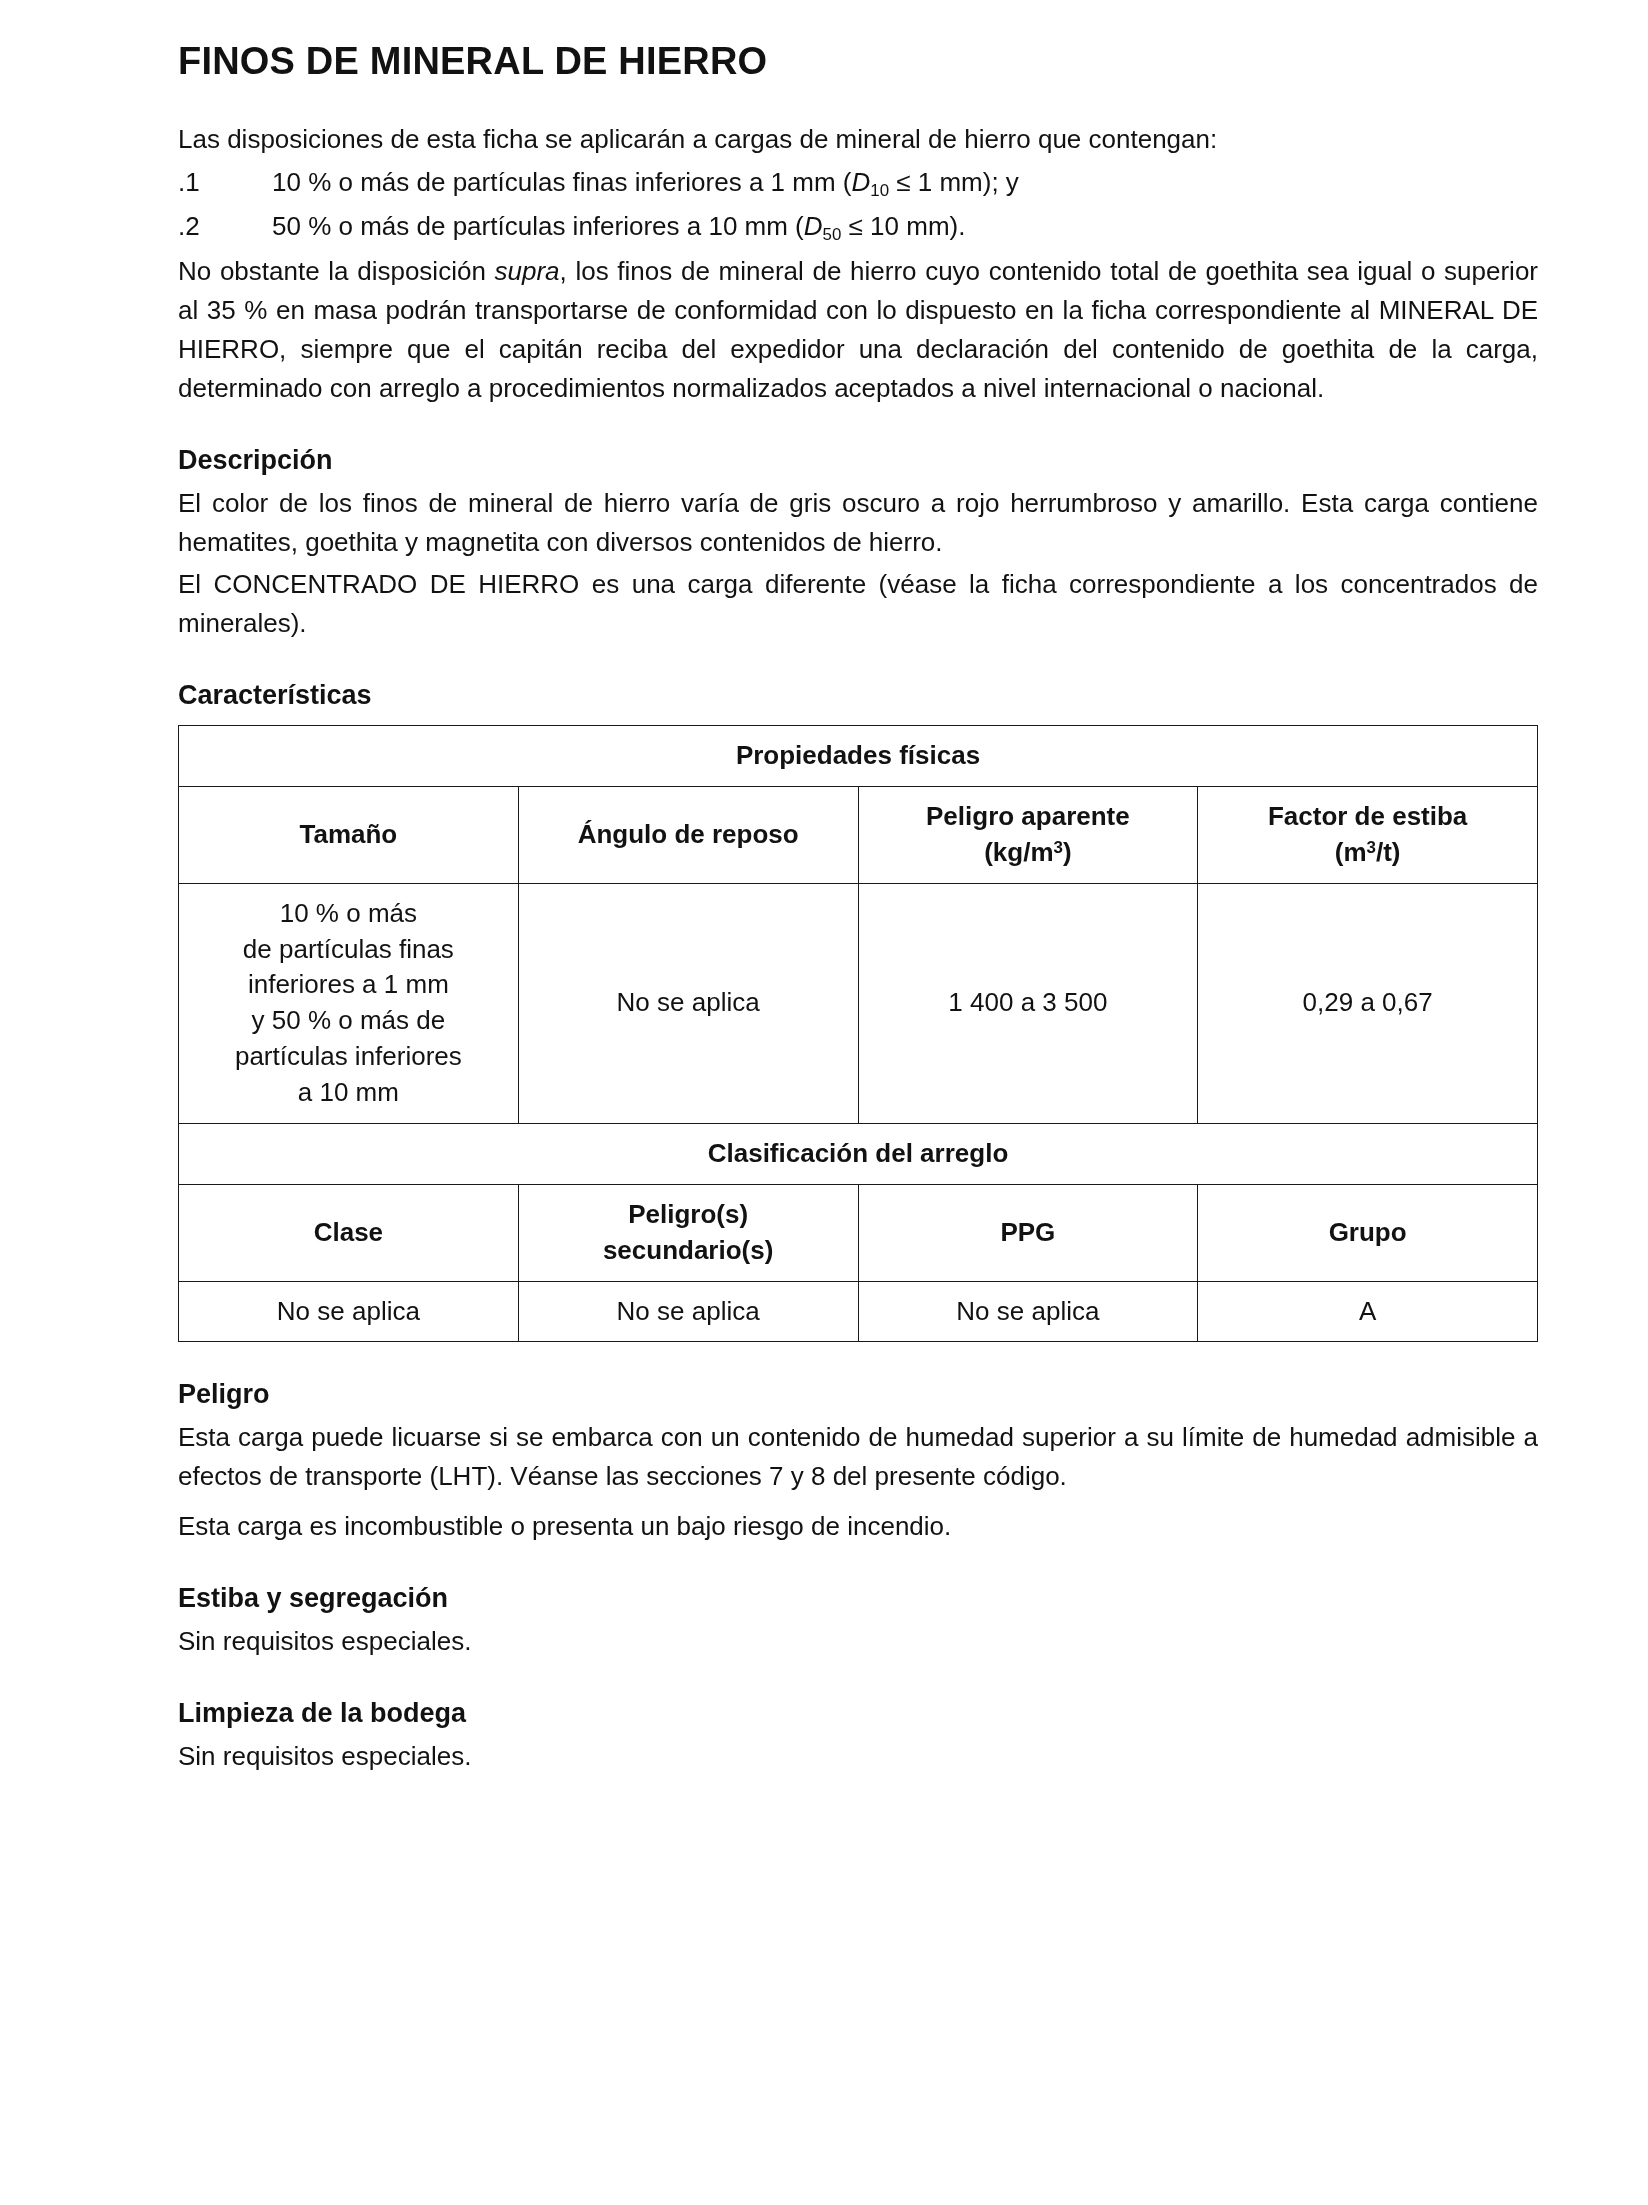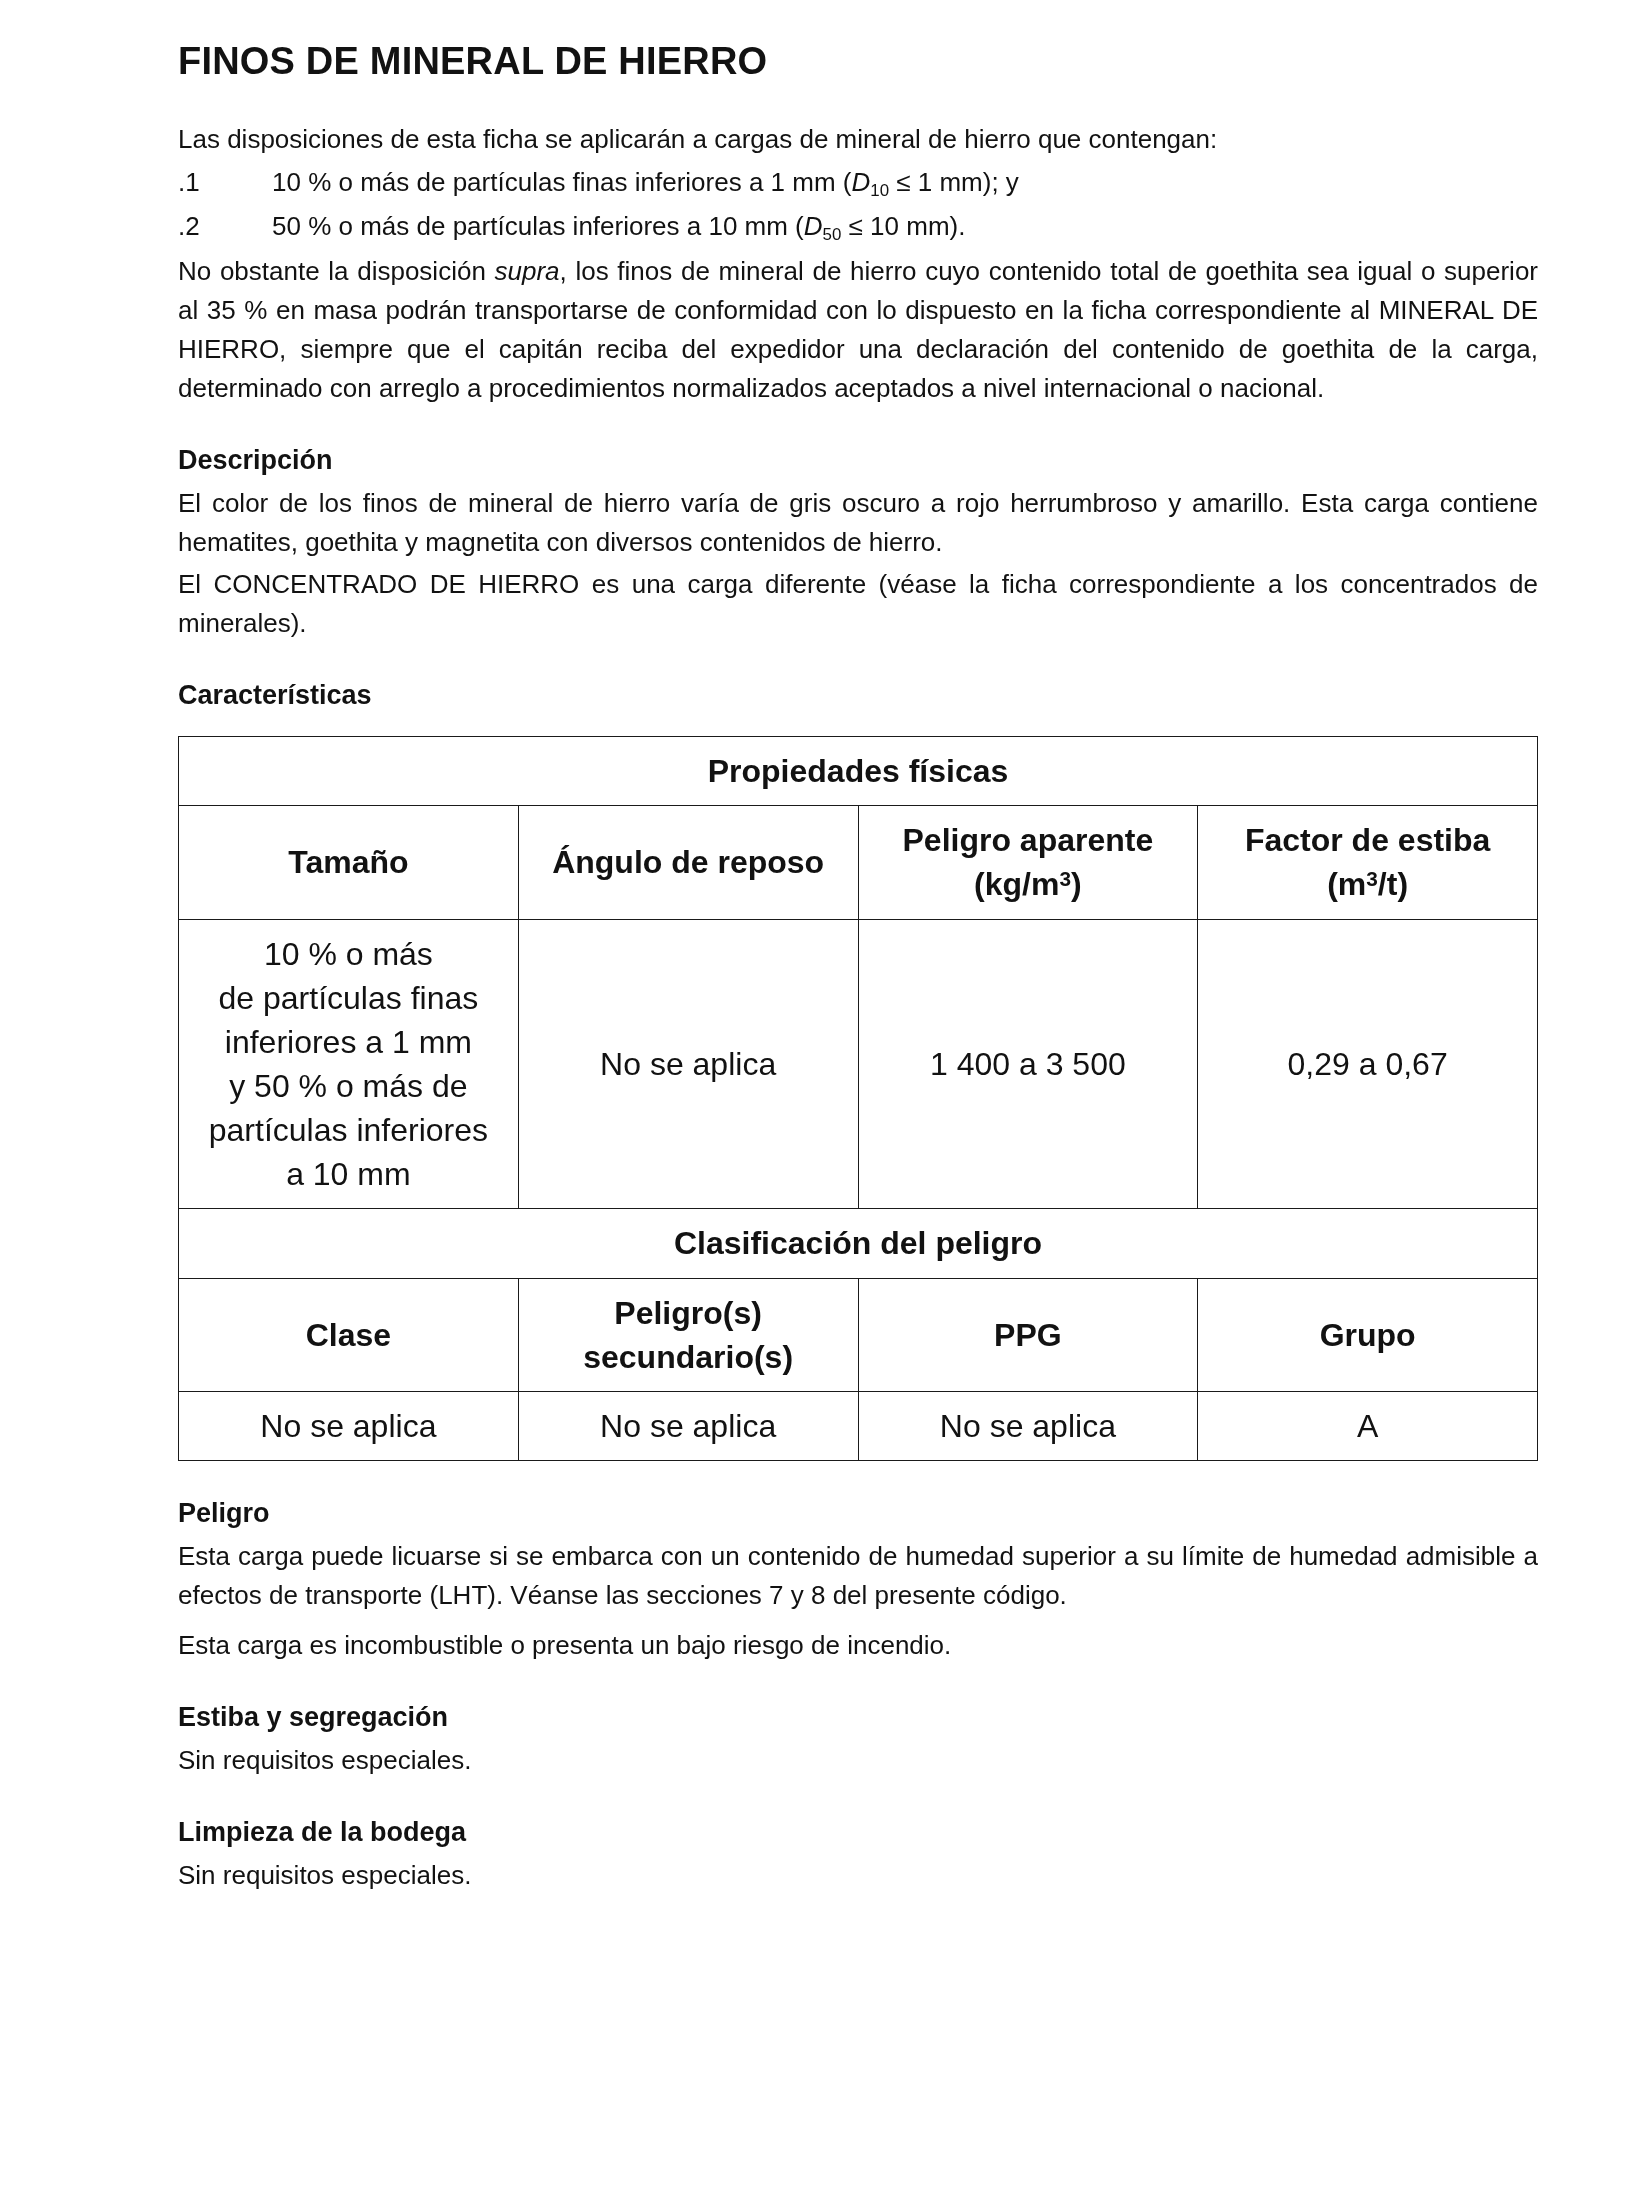--- a/index.html
+++ b/index.html
@@ -35,23 +35,23 @@
   p.justify { text-align: justify; }
   p.tight { margin-bottom: 3.2px; }
   .hang { display: flex; margin: 4px 0; }
   .hang .marker { flex: none; width: 94px; }
   i { font-style: italic; }
   sub.s { font-size: 0.65em; vertical-align: -0.3em; }
   sup.s { font-size: 0.65em; vertical-align: 0.45em; }
   table {
     width: 100%;
     border-collapse: collapse;
-    margin-top: 25px;
+    margin-top: 14px;
     table-layout: fixed;
-    font-size: 32px;
+    font-size: 26px;
   }
   td {
     border: 1.6px solid #1a1a1a;
     text-align: center;
     vertical-align: middle;
     padding: 12px 14.3px;
     line-height: 1.38;
   }
   td.th { font-weight: bold; }
   .preline { white-space: pre-line; }
@@ -106,21 +106,21 @@
 de partículas finas
 inferiores a 1 mm
 y 50 % o más de
 partículas inferiores
 a 10 mm</td>
         <td>No se aplica</td>
         <td>1 400 a 3 500</td>
         <td>0,29 a 0,67</td>
       </tr>
       <tr>
-        <td colspan="4" class="th">Clasificación del peligro</td>
+        <td colspan="4" class="th">Clasificación del arreglo</td>
       </tr>
       <tr>
         <td class="th">Clase</td>
         <td class="th preline">Peligro(s)
 secundario(s)</td>
         <td class="th">PPG</td>
         <td class="th">Grupo</td>
       </tr>
       <tr>
         <td>No se aplica</td>

